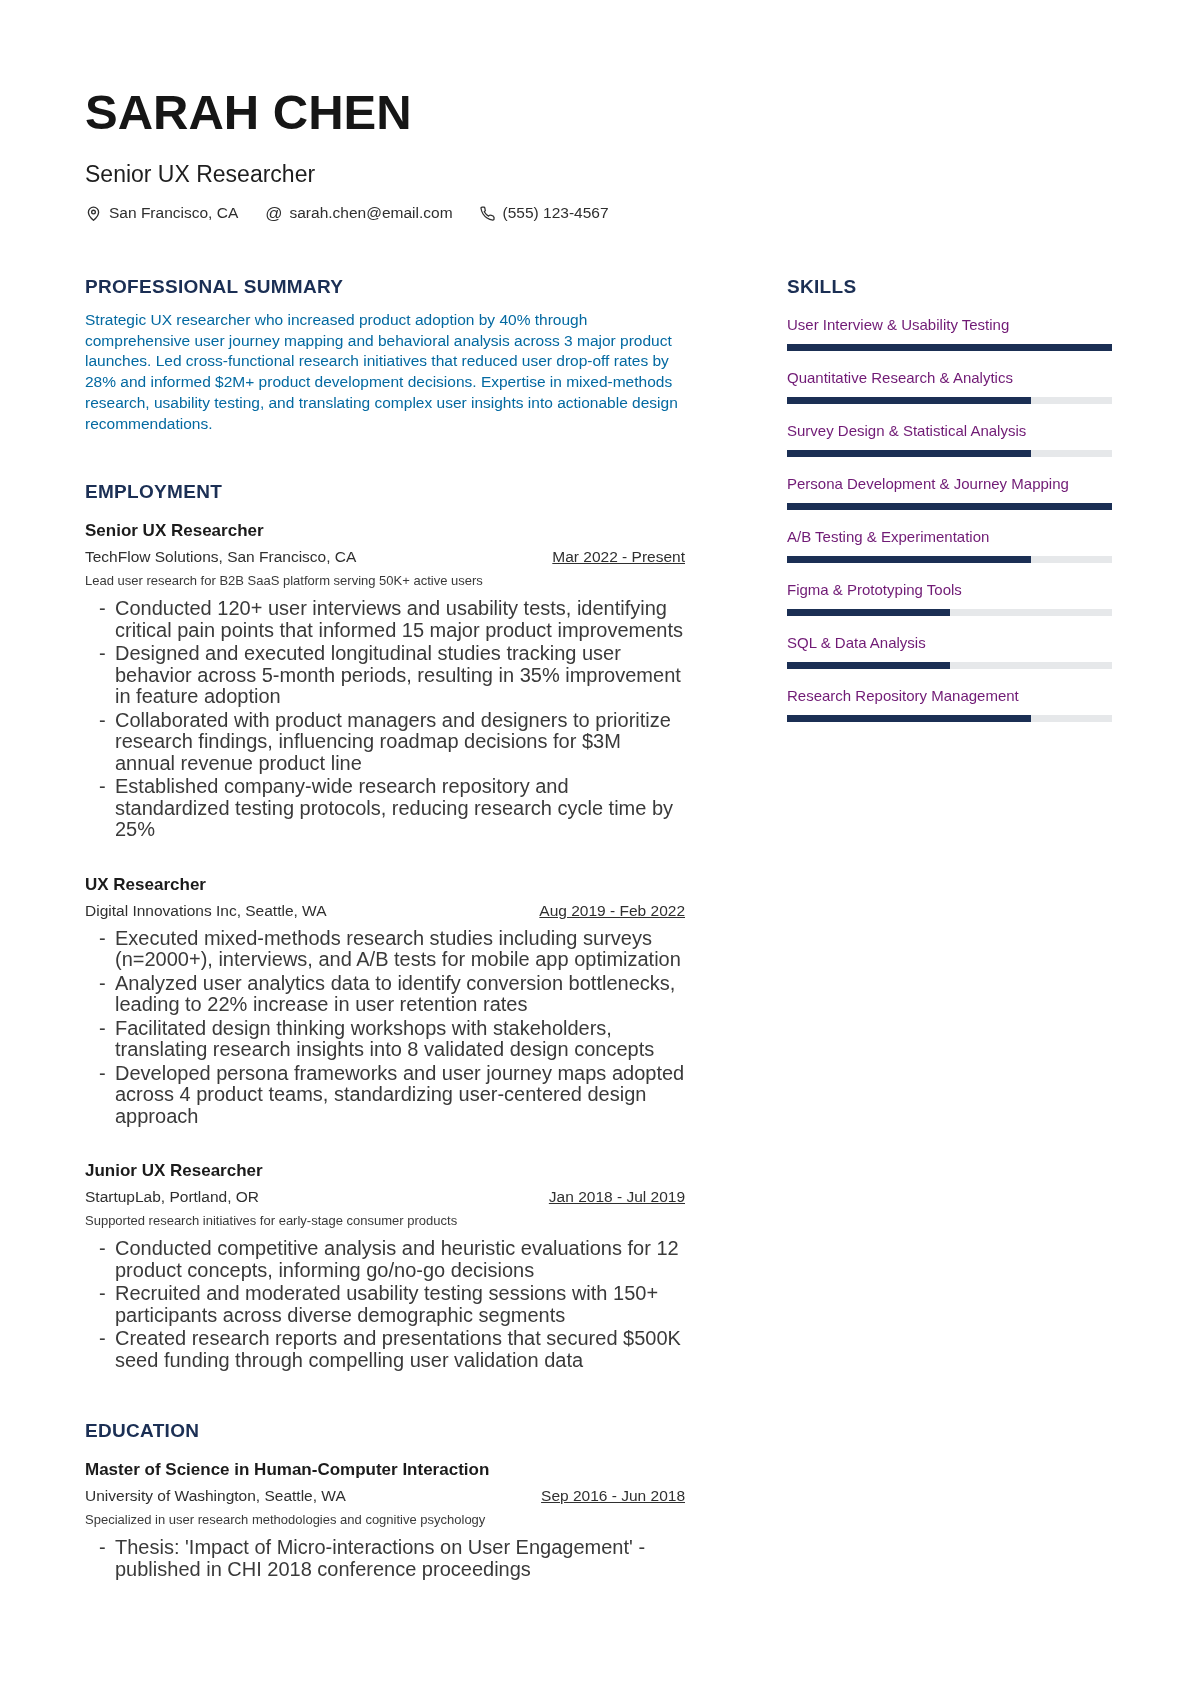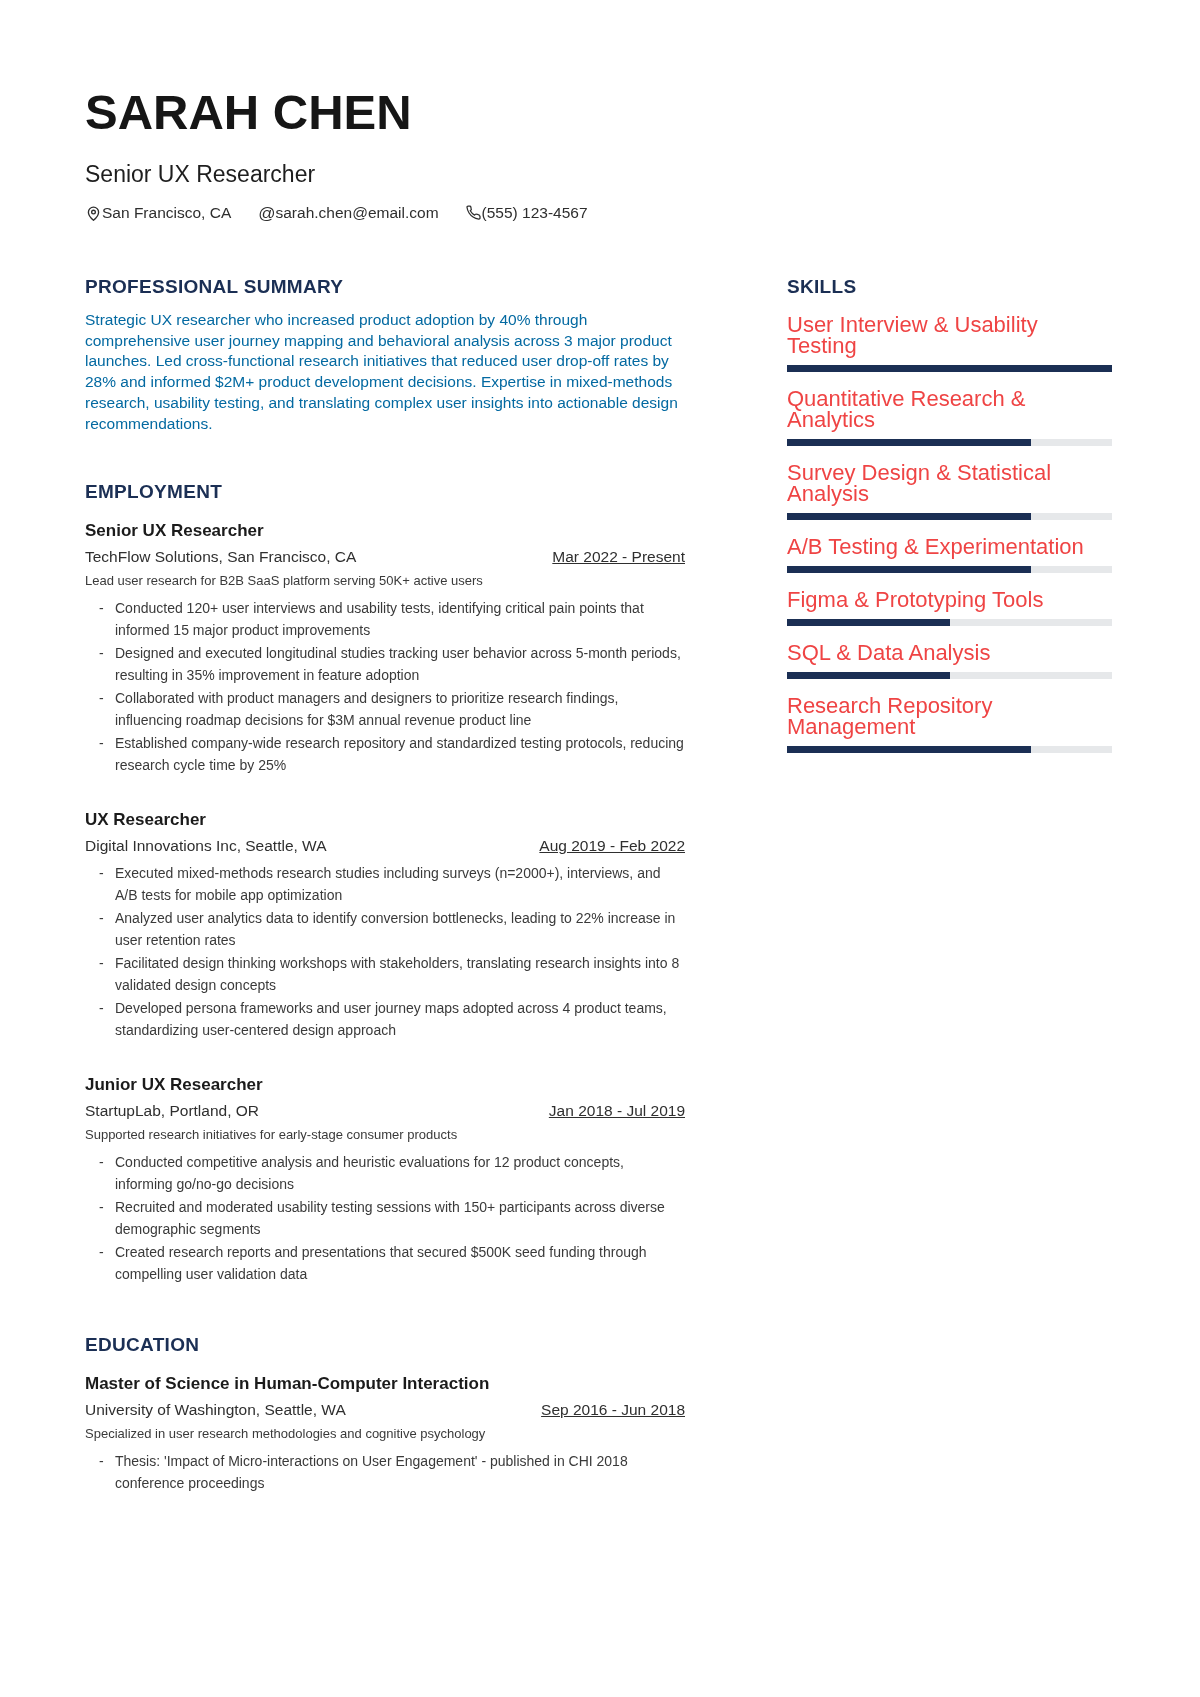--- a/index.html
+++ b/index.html
@@ -7,50 +7,50 @@
   .page {
     width:1160px; height:1697px; background:#ffffff; overflow:hidden;
     font-family:"Liberation Sans","DejaVu Sans",sans-serif;
     padding:0 88px 0 85px; color:#3a3a3a;
   }
   
   .header { padding-top:86px; }
   .name { font-size:49px; line-height:52px; font-weight:700; color:#161616; letter-spacing:0; }
   .job-headline { font-size:23px; line-height:26px; font-weight:400; color:#1e1e1e; margin-top:23px; }
   .contact-row { display:flex; align-items:center; gap:27px; margin-top:17px; font-size:15.5px; color:#2e2e2e; }
-  .contact-item { display:flex; align-items:center; }
+  .contact-item { display:flex; align-items:flex-end; gap:7px; }
   .contact-item svg { display:block; stroke:#2e2e2e; }
   .at-glyph { font-size:17px; font-weight:400; color:#2e2e2e; line-height:17px; }
   
   .columns { display:flex; margin-top:54px; }
   .col-left { width:600px; flex:0 0 600px; }
   .col-right { width:325px; flex:0 0 325px; margin-left:102px; }
   .section-heading { font-size:19px; font-weight:700; letter-spacing:0.3px; color:#1b2f54; }
   
   .summary-text { margin-top:12px; font-size:15.5px; line-height:20.7px; color:#0369a1; }
   
   .section-employment { margin-top:47px; }
   .jobs { margin-top:17px; }
   .job + .job { margin-top:33px; }
   .job-title { font-size:17px; font-weight:700; color:#1b1b1b; line-height:21px; }
   .job-meta { display:flex; justify-content:space-between; margin-top:6px; font-size:15.5px; line-height:20px; color:#2f2f2f; }
   .job-dates { text-align:right; white-space:nowrap;text-decoration:underline; }
   .job-lead { margin-top:4px; font-size:13px; line-height:20px; color:#3a3a3a; }
   ul.bullets { list-style:none; margin-top:7px; }
   ul.bullets li {
     position:relative; padding-left:30px; margin-top:2px;
-    font-size:14px; line-height:21.5px; color:#3a3a3a;
+    font-size:20px; line-height:21.5px; color:#3a3a3a;
   }
   ul.bullets li::before { content:"-"; position:absolute; left:14px; }
   
   .section-education { margin-top:49px; }
   .edu-entry { margin-top:17px; }
   
   .skill { margin-top:16px; }
-  .skill-label { font-size:22px; line-height:21px; color:#ef4444; }
+  .skill-label { font-size:15px; line-height:21px; color:#701a75; }
   .skill-track { margin-top:9px; height:7px; background:#e6e8ea; width:100%; }
   .skill-fill { height:100%; background:#1b2f54; }
 </style>
 </head>
 <body>
 
 <div class="page">
 
   <div class="header">
     <div class="name">SARAH CHEN</div>
@@ -172,20 +172,26 @@
             <div class="skill-fill" style="width: 75%;"></div>
           </div>
         </div>
         <div class="skill">
           <div class="skill-label">Survey Design &amp; Statistical Analysis</div>
           <div class="skill-track">
             <div class="skill-fill" style="width: 75%;"></div>
           </div>
         </div>
         <div class="skill">
+          <div class="skill-label">Persona Development &amp; Journey Mapping</div>
+          <div class="skill-track">
+            <div class="skill-fill" style="width: 100%;"></div>
+          </div>
+        </div>
+        <div class="skill">
           <div class="skill-label">A/B Testing &amp; Experimentation</div>
           <div class="skill-track">
             <div class="skill-fill" style="width: 75%;"></div>
           </div>
         </div>
         <div class="skill">
           <div class="skill-label">Figma &amp; Prototyping Tools</div>
           <div class="skill-track">
             <div class="skill-fill" style="width: 50%;"></div>
           </div>

